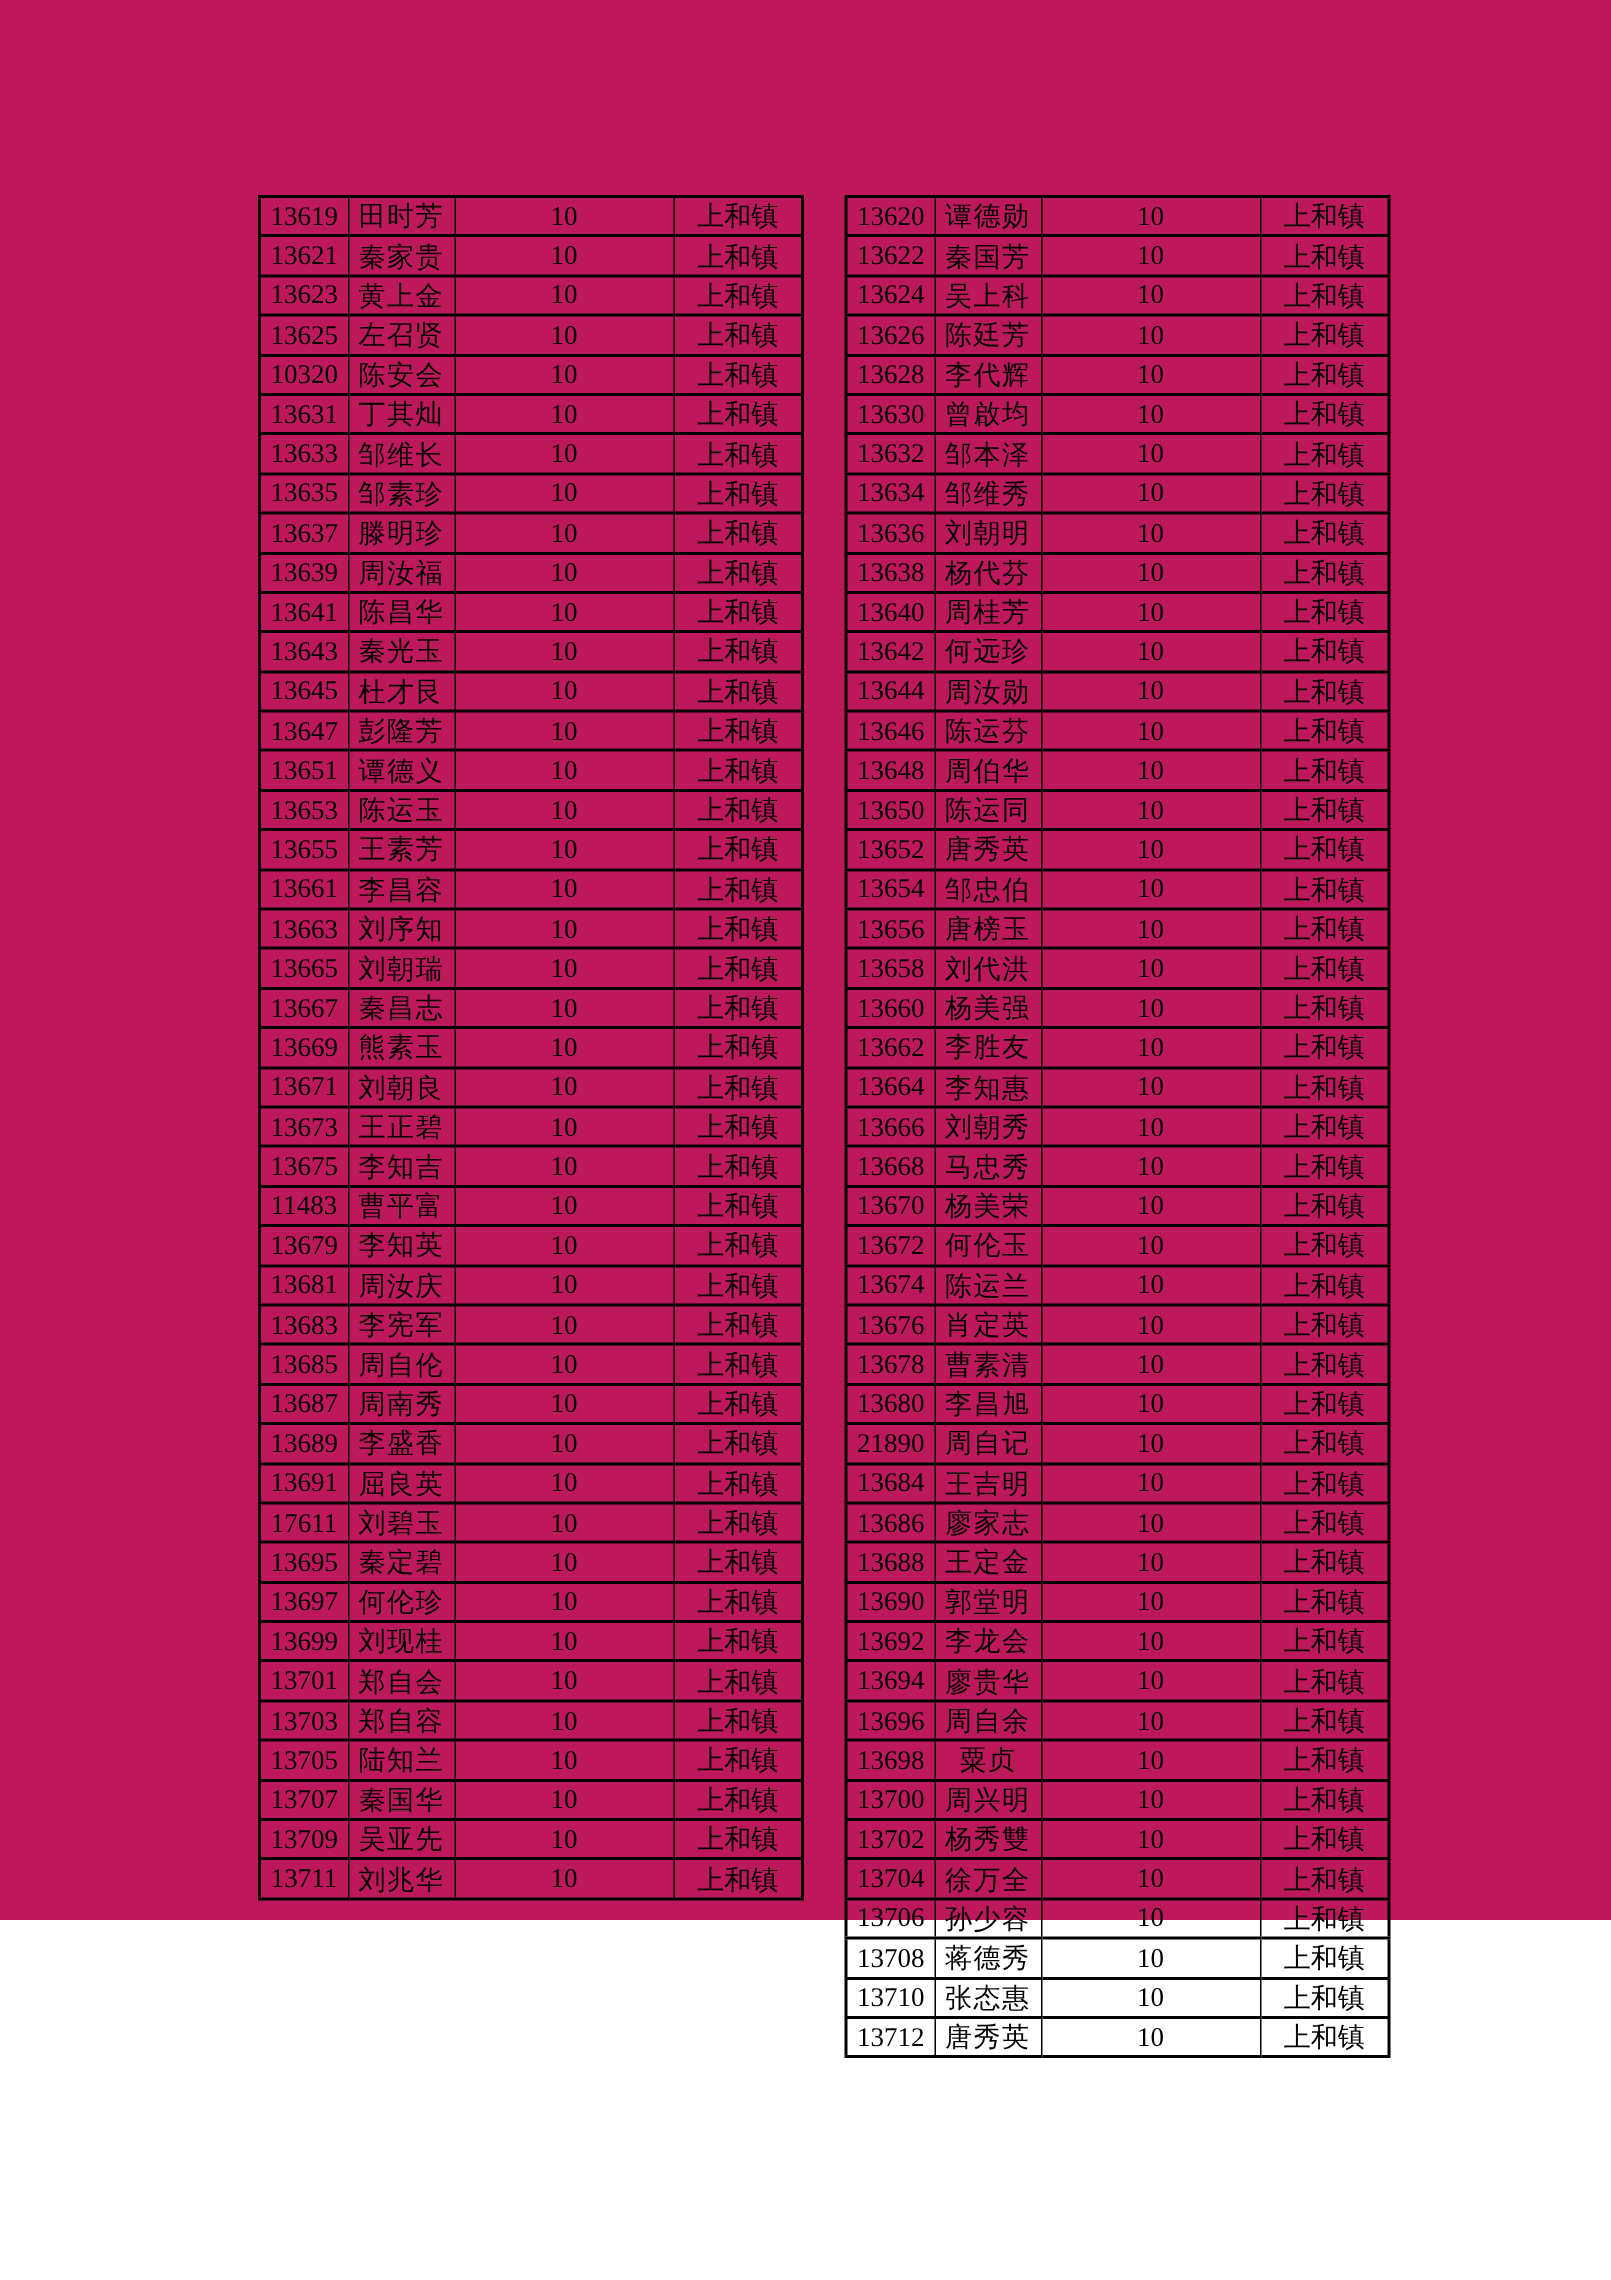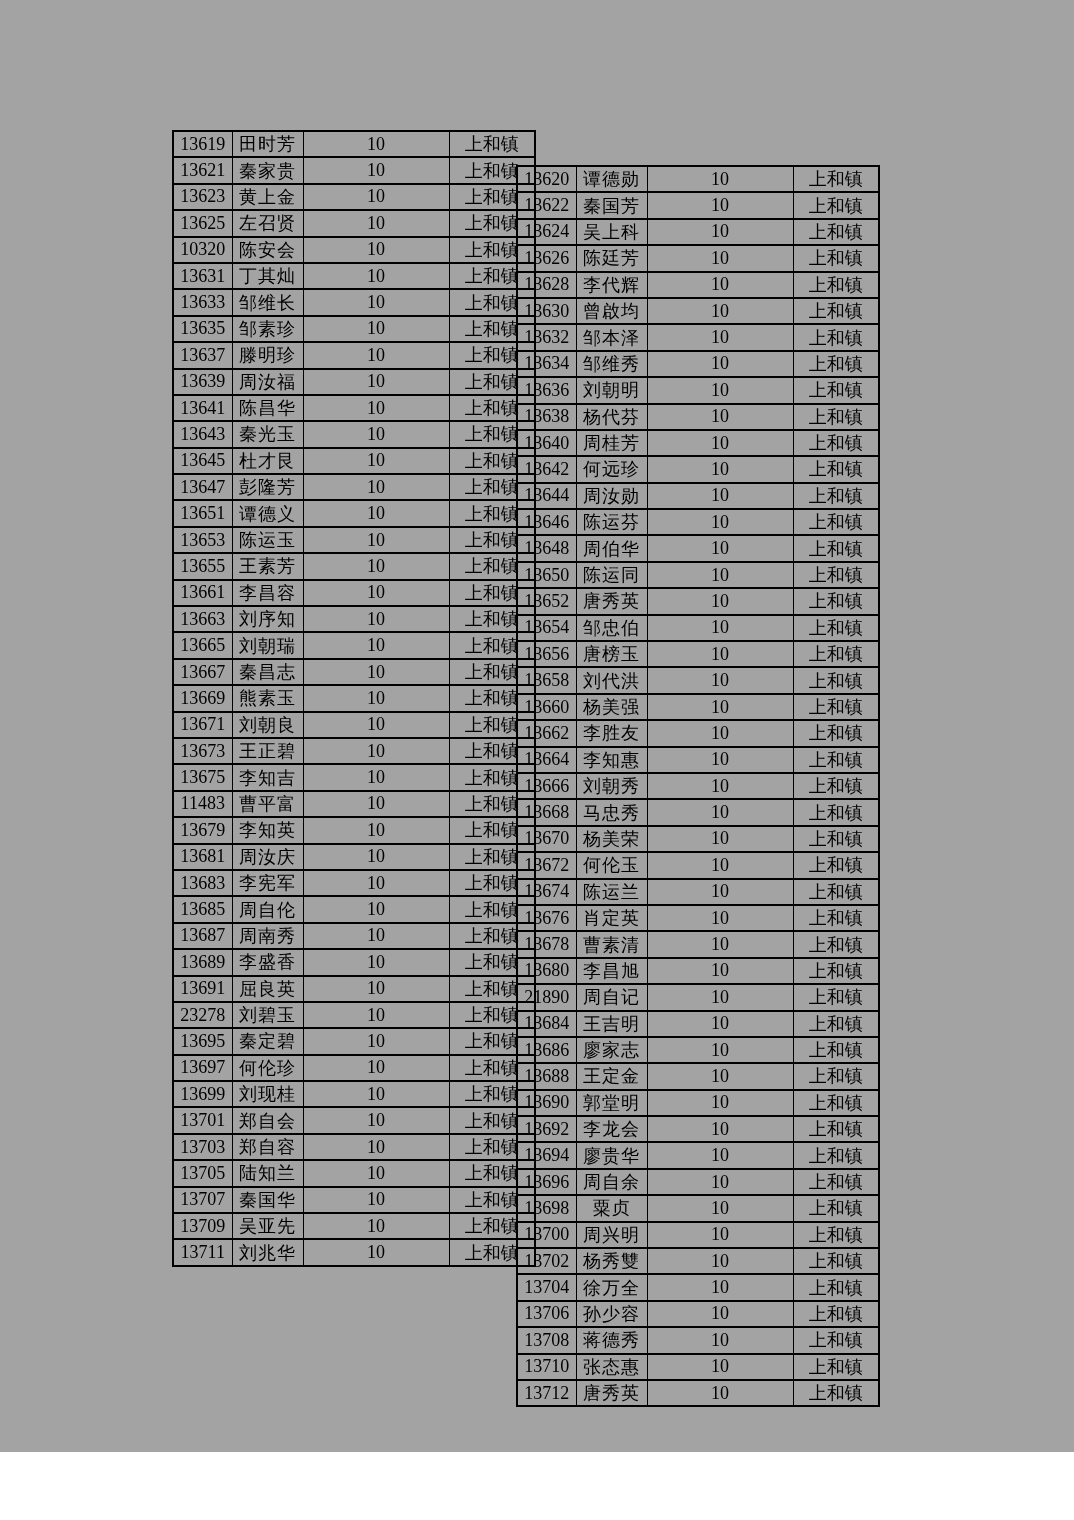--- a/index.html
+++ b/index.html
@@ -10,35 +10,35 @@
     width: 1074px;
     height: 1520px;
     background: #ffffff;
     position: relative;
     font-family: "Liberation Serif", "DejaVu Serif", serif;
   }
   .page {
     position: absolute;
     left: 0; top: 0;
     width: 1074px;
-    height: 1452px;
-    background: #a3a3a3;
+    height: 1280px;
+    background: #be185d;
   }
   table.roster {
     position: absolute;
     top: 130px;
     width: 362px;
     border-collapse: collapse;
     table-layout: fixed;
     font-size: 18px;
     color: #000000;
     border: 2px solid #000000;
   }
   #table-left  { left: 172px; }
-  #table-right { left: 516px; margin-top: 35px; }
+  #table-right { left: 563px; }
   table.roster td {
     border: 1px solid #000000;
     border-top: 2px solid #000000;
     border-bottom: 2px solid #000000;
     height: 24.4px;
     padding: 0;
     text-align: center;
     vertical-align: middle;
     overflow: hidden;
     white-space: nowrap;
@@ -253,21 +253,21 @@
           <td class="col-amount">10</td>
           <td class="col-town">上和镇</td>
         </tr>
         <tr>
           <td class="col-id">13691</td>
           <td class="col-name">屈良英</td>
           <td class="col-amount">10</td>
           <td class="col-town">上和镇</td>
         </tr>
         <tr>
-          <td class="col-id">23278</td>
+          <td class="col-id">17611</td>
           <td class="col-name">刘碧玉</td>
           <td class="col-amount">10</td>
           <td class="col-town">上和镇</td>
         </tr>
         <tr>
           <td class="col-id">13695</td>
           <td class="col-name">秦定碧</td>
           <td class="col-amount">10</td>
           <td class="col-town">上和镇</td>
         </tr>

